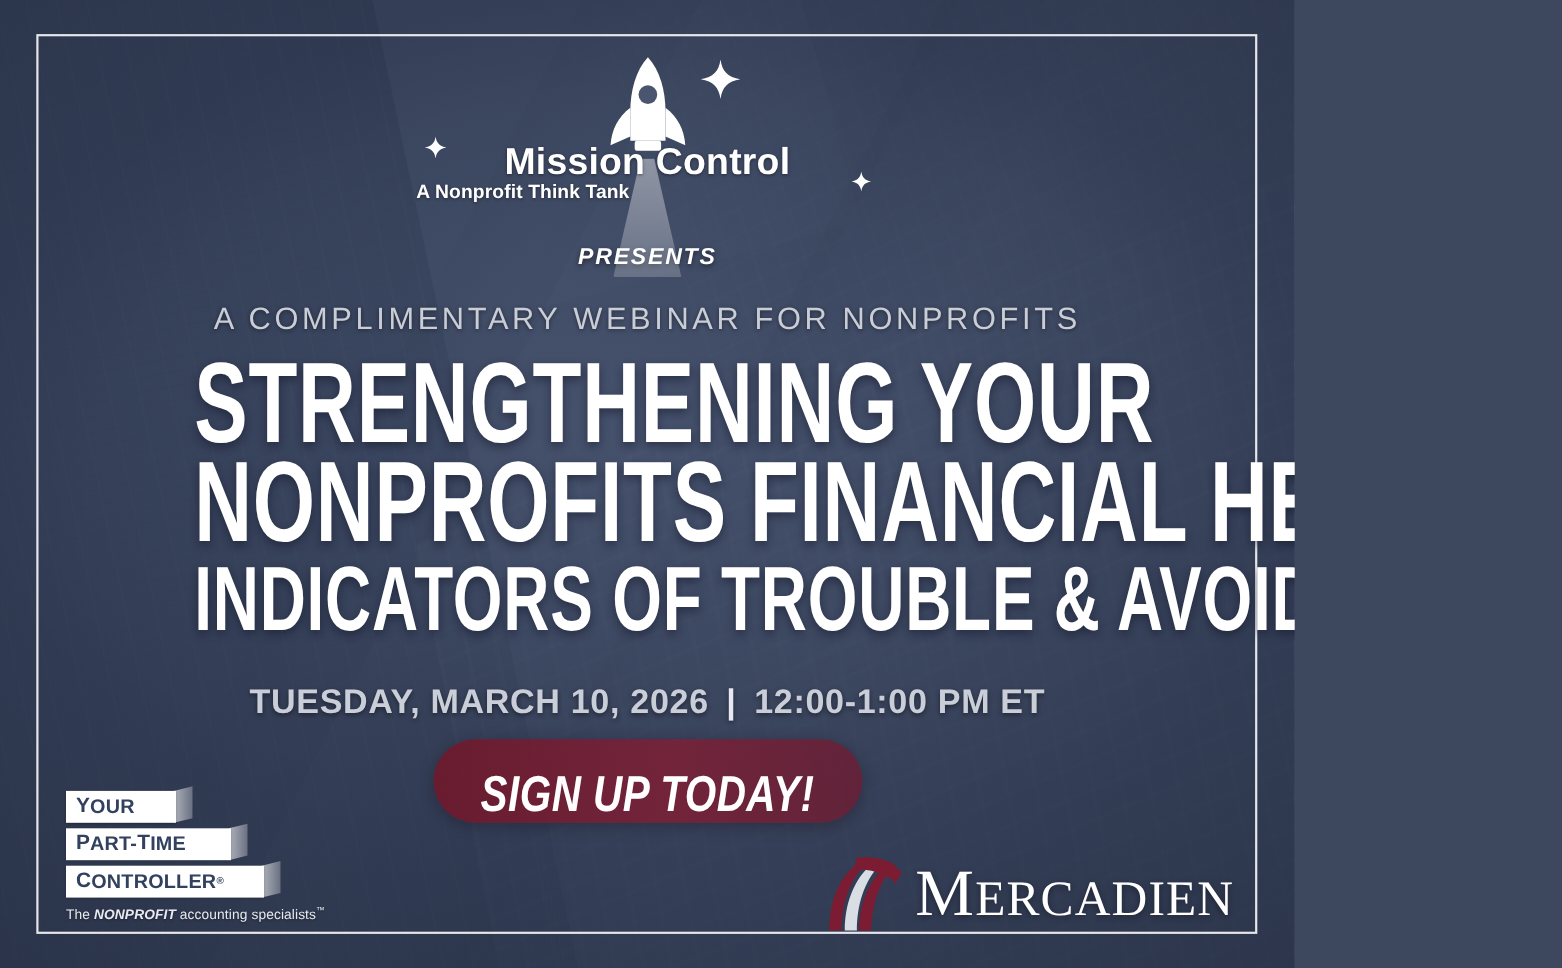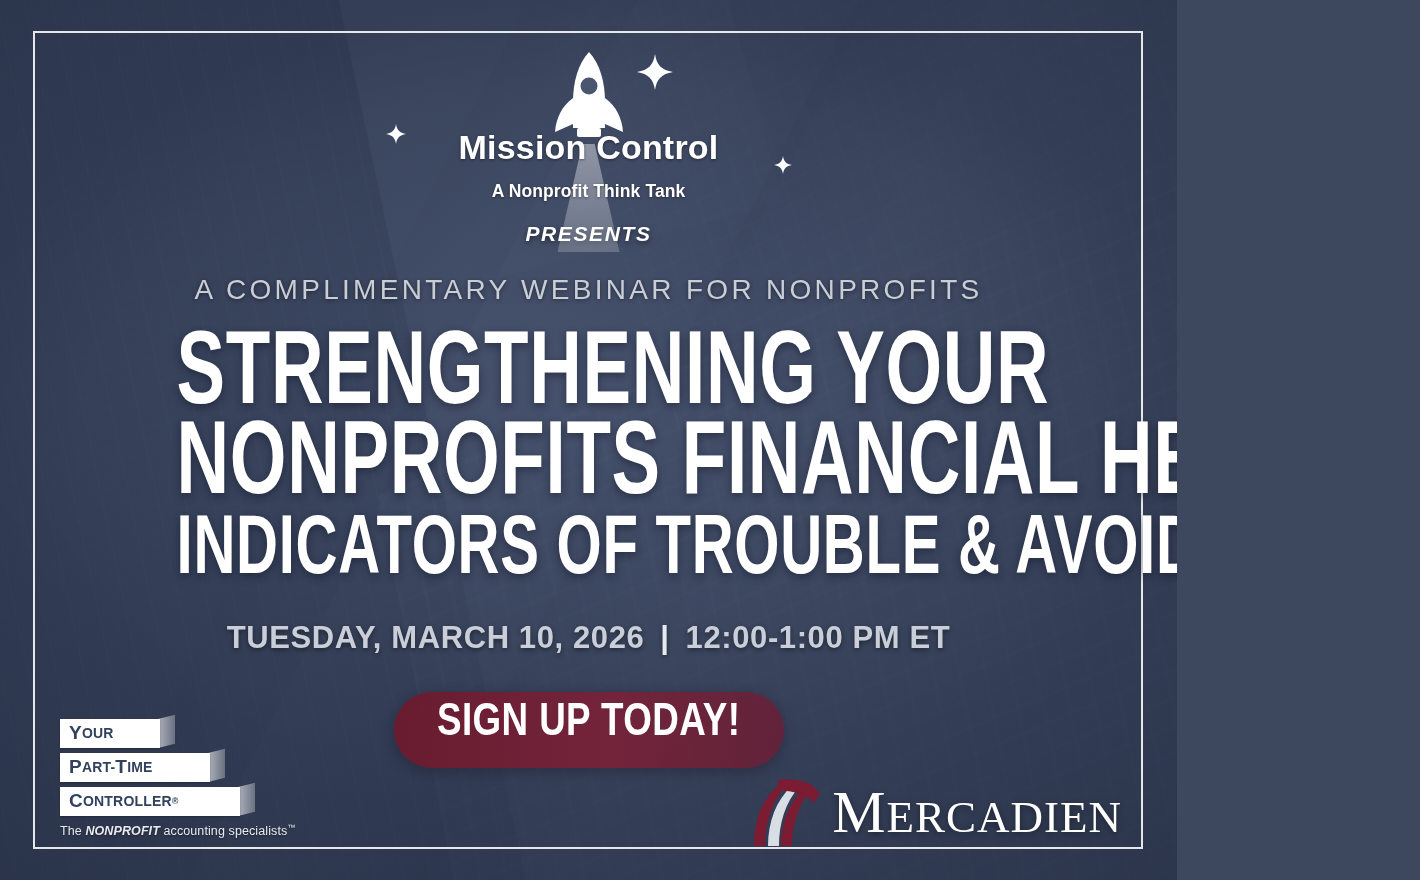--- a/index.html
+++ b/index.html
@@ -99,24 +99,23 @@
     background:linear-gradient(180deg, rgba(255,255,255,.42), rgba(255,255,255,.20));
     clip-path:polygon(40% 0%, 60% 0%, 100% 100%, 0% 100%);
   }
   .rocket { position:absolute; left:50%; top:6px; transform:translateX(-50%); }
   .mc-title {
     position:absolute; left:0; right:0; top:84px; text-align:center;
     font-size:34px; font-weight:bold; color:#ffffff; letter-spacing:.2px;
     text-shadow:0 1px 3px rgba(0,0,0,.45);
   }
   .mc-sub {
-    position:absolute; left:0; right:0; top:120px; text-align:center;
+    position:absolute; left:0; right:0; top:120px; 
     font-size:17.5px; font-weight:bold; color:#ffffff; letter-spacing:.1px;
     text-shadow:0 1px 3px rgba(0,0,0,.45);
-    margin-top:17px;
   }
   .spark { position:absolute; }
 
   .presents {
     margin-top:18px; font-size:21px; font-weight:bold; font-style:italic;
     color:#ffffff; letter-spacing:1.6px;
     text-shadow:0 2px 5px rgba(0,0,0,.5);
   }
 
   .eyebrow {
@@ -139,45 +138,46 @@
 
   .datetime {
     margin-top:36px; font-size:31px; font-weight:bold; color:#c9ced8;
     letter-spacing:.6px; text-shadow:0 2px 5px rgba(0,0,0,.45);
     display:flex; gap:16px;
   }
   .dt-sep { color:#e6e9ef; font-weight:bold; }
 
   
   .cta {
-    margin-top:36px; width:390px; height:76px; border-radius:40px;
+    margin-top:16px; width:390px; height:76px; border-radius:40px;
     background:linear-gradient(90deg, rgba(109,25,45,.93) 0%, rgba(124,31,53,.86) 55%, rgba(108,28,50,.80) 100%);
-    display:flex; align-items:flex-start; justify-content:center;
+    display:flex; align-items:flex-end; justify-content:center;
     cursor:pointer; border:none;
     box-shadow:0 3px 14px rgba(20,8,16,.30);
+    font-style:italic;
   }
   .cta-label {
     color:#ffffff; font-weight:bold; font-size:46px; letter-spacing:.5px;
     font-family:"Liberation Sans Narrow","Liberation Sans", sans-serif;
     transform:scaleX(.80); transform-origin:50% 50%;
     white-space:nowrap;
   }
 
   
   .yptc { position:absolute; left:60px; bottom:42px; width:230px; }
   .yptc-rows { position:relative; }
   .yrow { position:relative; margin-bottom:5px; height:29px; }
   .ybox {
     position:absolute; left:0; top:0; height:29px;
     background:#ffffff; display:flex; align-items:center;
     padding:0 9px;
     color:#31415e; font-weight:bold; letter-spacing:.2px;
     box-shadow:0 1px 2px rgba(0,0,0,.25);
   }
-  .ybox span.small { font-size:14px; }
+  .ybox span.small { font-size:18px; }
   .ybox span.big { font-size:19px; }
   .yside {
     position:absolute; top:0; height:29px; width:17px;
     background:linear-gradient(90deg, rgba(255,255,255,.62), rgba(255,255,255,.28));
     transform:skewY(-14deg); transform-origin:0 0;
   }
   .ytag {
     margin-top:7px; font-size:12.5px; color:#e8eaef; letter-spacing:.1px;
     white-space:nowrap; text-shadow:0 1px 2px rgba(0,0,0,.4);
   }

